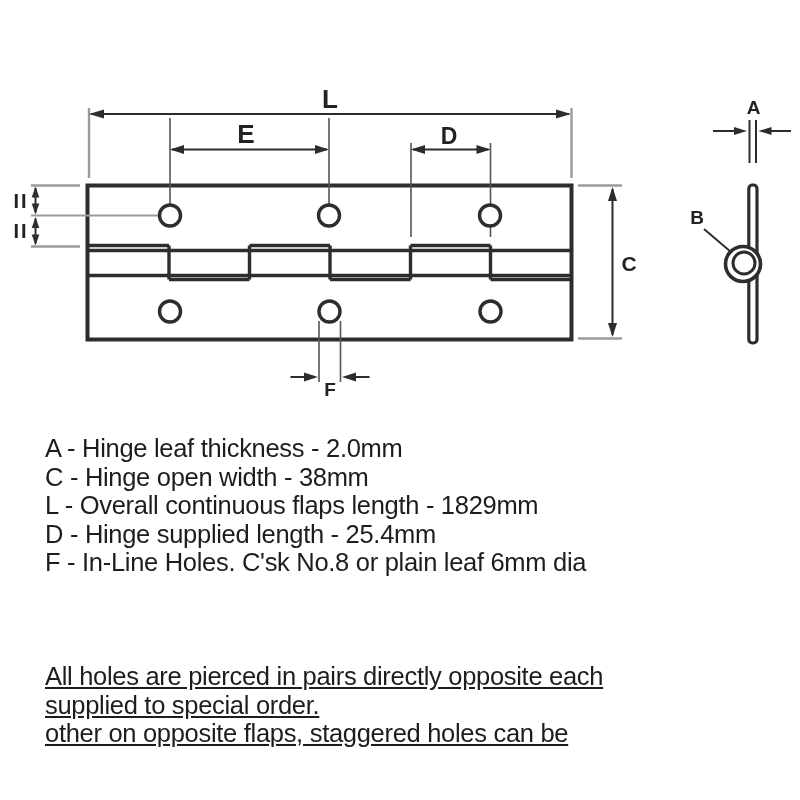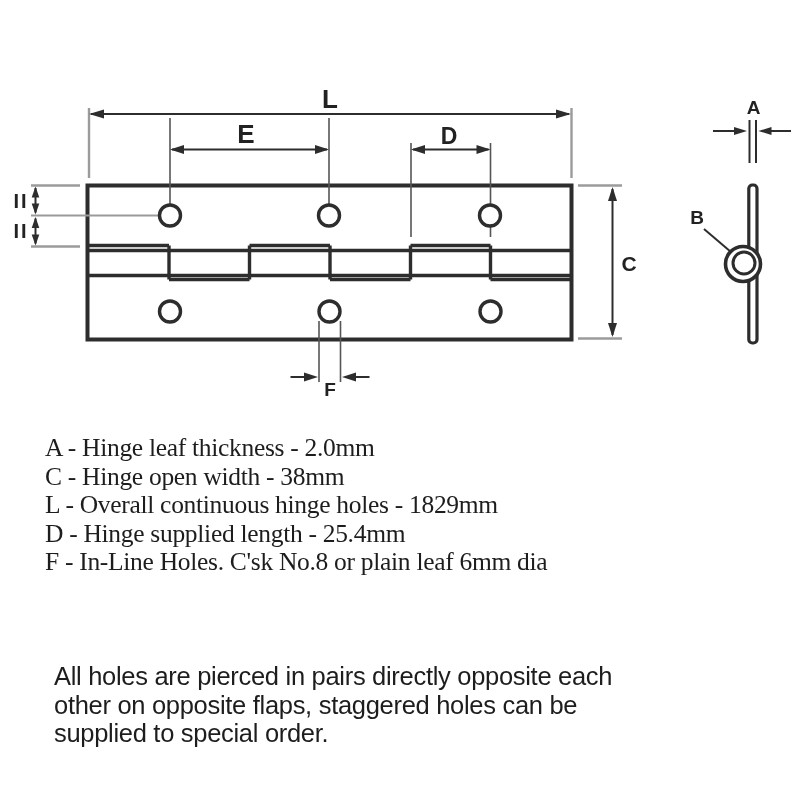--- a/index.html
+++ b/index.html
@@ -8,26 +8,26 @@
     font-family:"Liberation Sans", sans-serif;
   }
   svg{position:absolute;top:0;left:0;display:block;}
   .dim-label{
     font-family:"Liberation Sans", sans-serif;
     font-weight:bold;fill:#222222;
   }
   .legend{
     position:absolute;left:45px;top:434px;
     font-size:25.5px;line-height:28.5px;letter-spacing:-0.3px;
-    color:#1d1d1d;white-space:nowrap;font-family:Liberation Serif, serif;
+    color:#1d1d1d;white-space:nowrap;
   }
   .note{
-    position:absolute;left:54px;top:662px;
+    position:absolute;left:45px;top:662px;
     font-size:25.5px;line-height:28.5px;letter-spacing:-0.3px;
-    color:#1d1d1d;white-space:nowrap;
+    color:#1d1d1d;white-space:nowrap;text-decoration:underline;
   }
 </style>
 </head>
 <body>
 
 <svg width="800" height="425" viewBox="0 0 800 425">
 
   <g>
 
     <rect x="87.5" y="185.5" width="484" height="154" fill="#ffffff" stroke="#2d2d2d" stroke-width="4"></rect>
@@ -146,22 +146,22 @@
 
   <g>
     <line x1="704" y1="229" x2="731" y2="252" stroke="#2d2d2d" stroke-width="2"></line>
     <text x="697" y="224" text-anchor="middle" font-size="19" class="dim-label">B</text>
   </g>
 </svg>
 
 <div class="legend">
   <div>A - Hinge leaf thickness - 2.0mm</div>
   <div>C - Hinge open width - 38mm</div>
-  <div>L - Overall continuous hinge holes - 1829mm</div>
+  <div>L - Overall continuous flaps length - 1829mm</div>
   <div>D - Hinge supplied length - 25.4mm</div>
   <div>F - In-Line Holes. C'sk No.8 or plain leaf 6mm dia</div>
 </div>
 
 <div class="note">
   <div>All holes are pierced in pairs directly opposite each</div>
+  <div>supplied to special order.</div>
   <div>other on opposite flaps, staggered holes can be</div>
-  <div>supplied to special order.</div>
 </div>
 
 </body></html>

